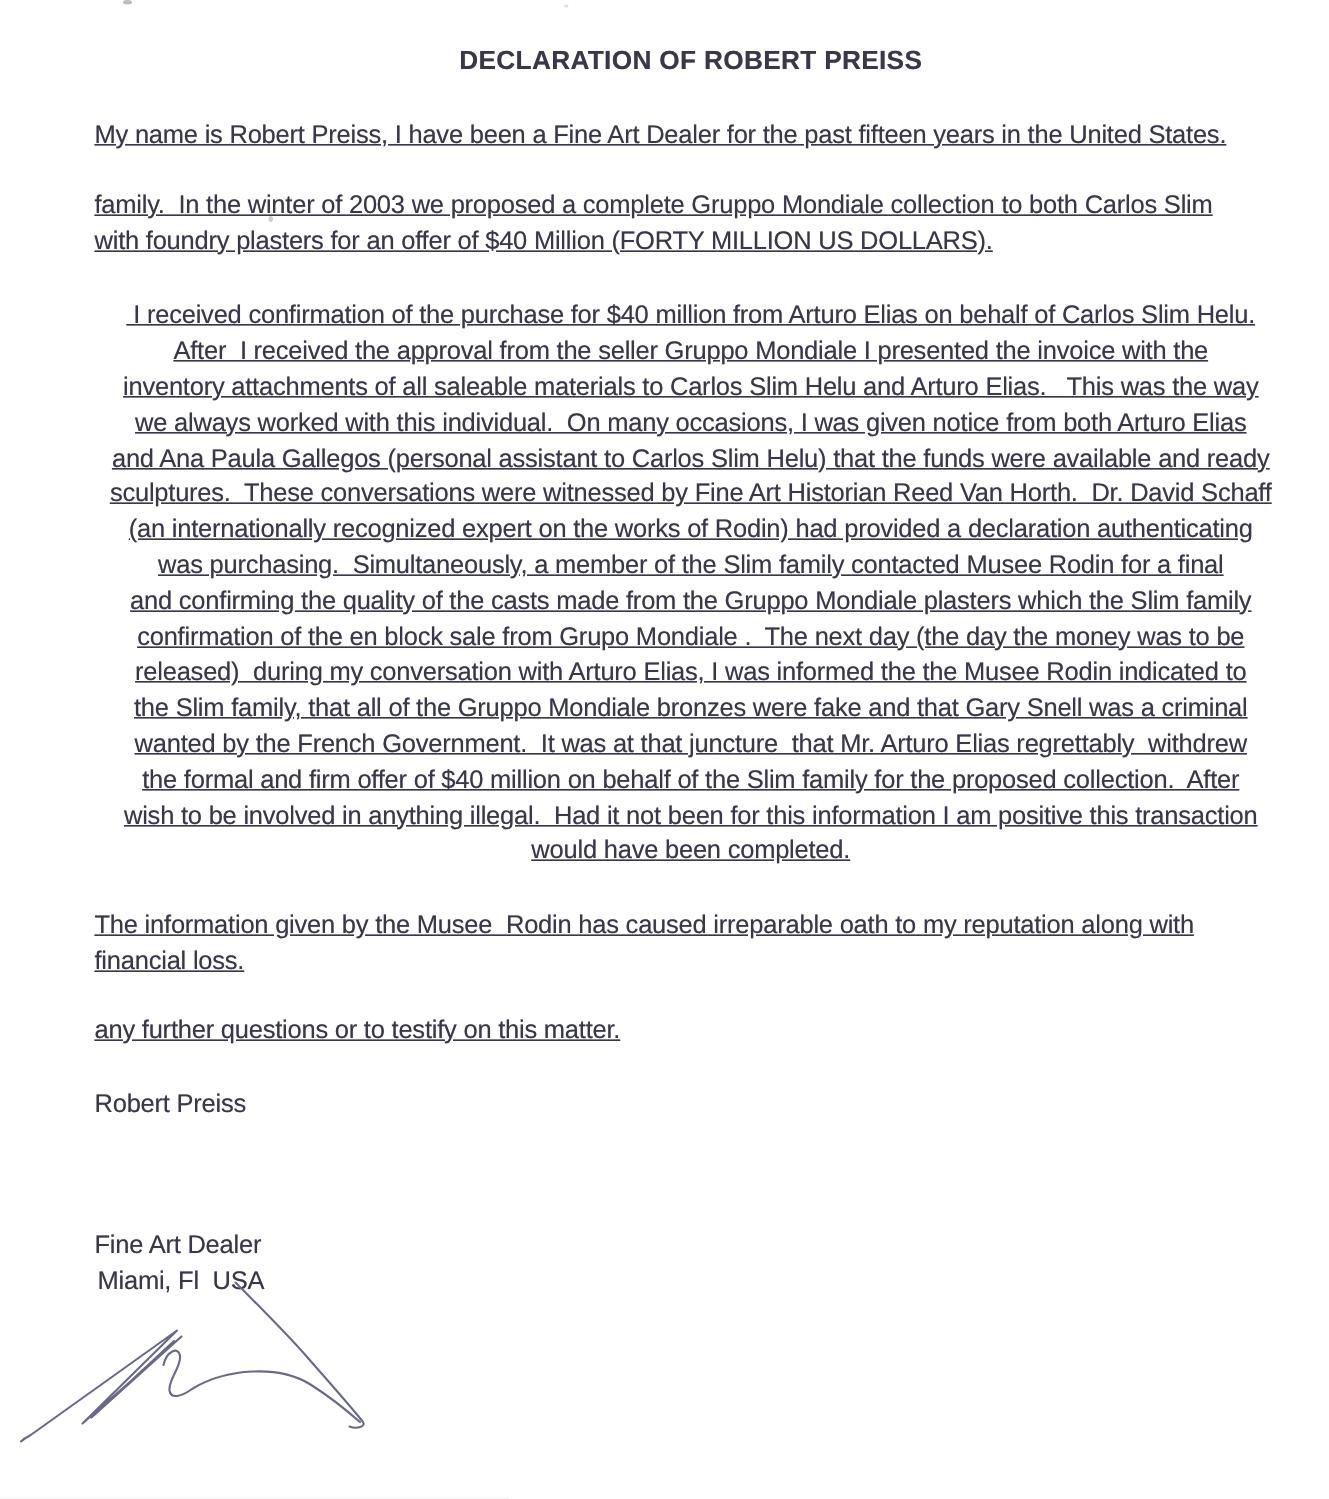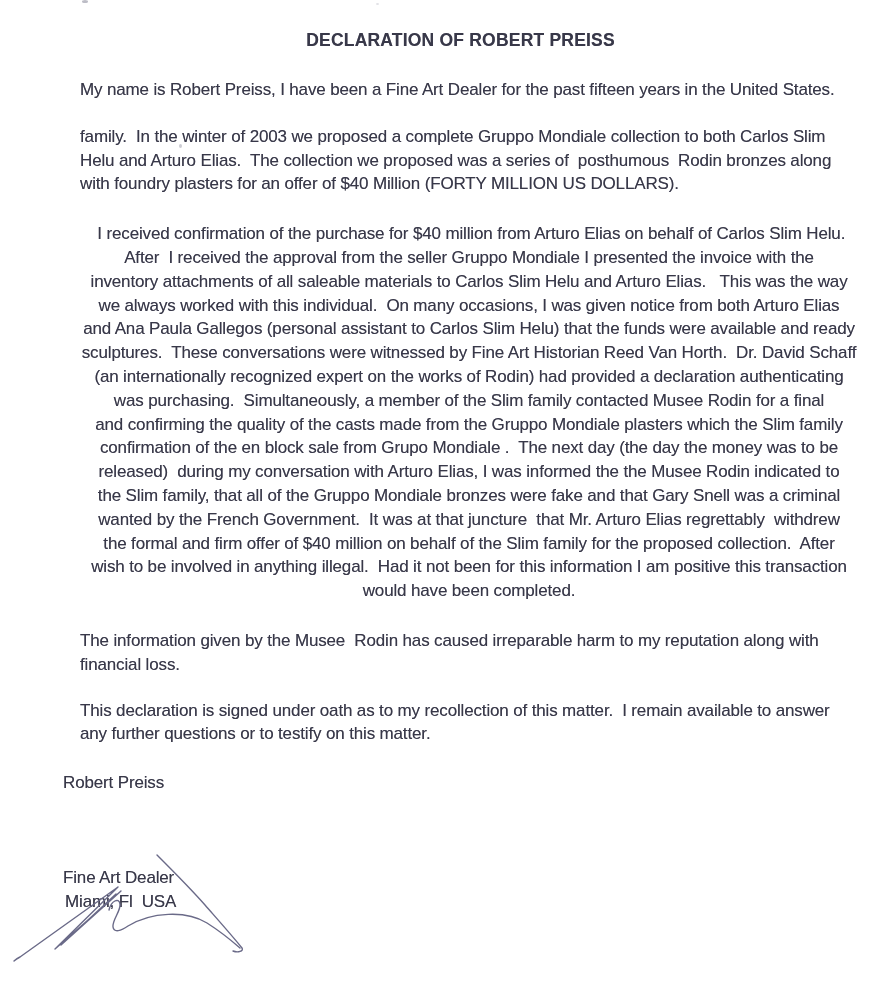--- a/index.html
+++ b/index.html
@@ -21,21 +21,21 @@
   }
   .title{
     font-size:17.5px;
     font-weight:bold;
     text-align:center;
     letter-spacing:0.2px;
     height:20px;line-height:20px;
     white-space:pre;
   }
   .body-text{display:block;}
-  .para{margin-left:45px;margin-right:28px;}
+  .para{margin-left:28px;margin-right:28px;text-decoration:underline;}
   .para .line{
     font-size:17px;
     height:23.8px;line-height:23.8px;
     white-space:pre;
     letter-spacing:-0.15px;
   }
   
   .para:nth-of-type(1){margin-top:28px;}
   .para:nth-of-type(2){margin-top:23px;}
   .para:nth-of-type(3){margin-top:26px;text-align:center;}
@@ -84,21 +84,20 @@
   <div class="speck s3"></div>
 
   <div class="title">DECLARATION OF ROBERT PREISS</div>
 
   <div class="body-text" id="doc-body">
       <div class="para">
         <div class="line">My name is Robert Preiss, I have been a Fine Art Dealer for the past fifteen years in the United States.</div>
       </div>
       <div class="para">
         <div class="line">family.  In the winter of 2003 we proposed a complete Gruppo Mondiale collection to both Carlos Slim</div>
-        <div class="line">Helu and Arturo Elias.  The collection we proposed was a series of  posthumous  Rodin bronzes along</div>
         <div class="line">with foundry plasters for an offer of $40 Million (FORTY MILLION US DOLLARS).</div>
       </div>
       <div class="para">
         <div class="line"> I received confirmation of the purchase for $40 million from Arturo Elias on behalf of Carlos Slim Helu.</div>
         <div class="line">After  I received the approval from the seller Gruppo Mondiale I presented the invoice with the</div>
         <div class="line">inventory attachments of all saleable materials to Carlos Slim Helu and Arturo Elias.   This was the way</div>
         <div class="line">we always worked with this individual.  On many occasions, I was given notice from both Arturo Elias</div>
         <div class="line">and Ana Paula Gallegos (personal assistant to Carlos Slim Helu) that the funds were available and ready</div>
         <div class="line">sculptures.  These conversations were witnessed by Fine Art Historian Reed Van Horth.  Dr. David Schaff</div>
         <div class="line">(an internationally recognized expert on the works of Rodin) had provided a declaration authenticating</div>
@@ -106,25 +105,24 @@
         <div class="line">and confirming the quality of the casts made from the Gruppo Mondiale plasters which the Slim family</div>
         <div class="line">confirmation of the en block sale from Grupo Mondiale .  The next day (the day the money was to be</div>
         <div class="line">released)  during my conversation with Arturo Elias, I was informed the the Musee Rodin indicated to</div>
         <div class="line">the Slim family, that all of the Gruppo Mondiale bronzes were fake and that Gary Snell was a criminal</div>
         <div class="line">wanted by the French Government.  It was at that juncture  that Mr. Arturo Elias regrettably  withdrew</div>
         <div class="line">the formal and firm offer of $40 million on behalf of the Slim family for the proposed collection.  After</div>
         <div class="line">wish to be involved in anything illegal.  Had it not been for this information I am positive this transaction</div>
         <div class="line">would have been completed.</div>
       </div>
       <div class="para">
-        <div class="line">The information given by the Musee  Rodin has caused irreparable harm to my reputation along with</div>
+        <div class="line">The information given by the Musee  Rodin has caused irreparable oath to my reputation along with</div>
         <div class="line">financial loss.</div>
       </div>
       <div class="para">
-        <div class="line">This declaration is signed under oath as to my recollection of this matter.  I remain available to answer</div>
         <div class="line">any further questions or to testify on this matter.</div>
       </div>
     </div>
 
   <div class="sig-name">Robert Preiss</div>
 
   <svg class="signature-svg" viewBox="0 0 250 122" aria-hidden="true">
 
     <path d="M151,7 C163,19 185,41 199,57 C213,73 229,91 236,100 C238,103 232,105 227,103"></path>
 

